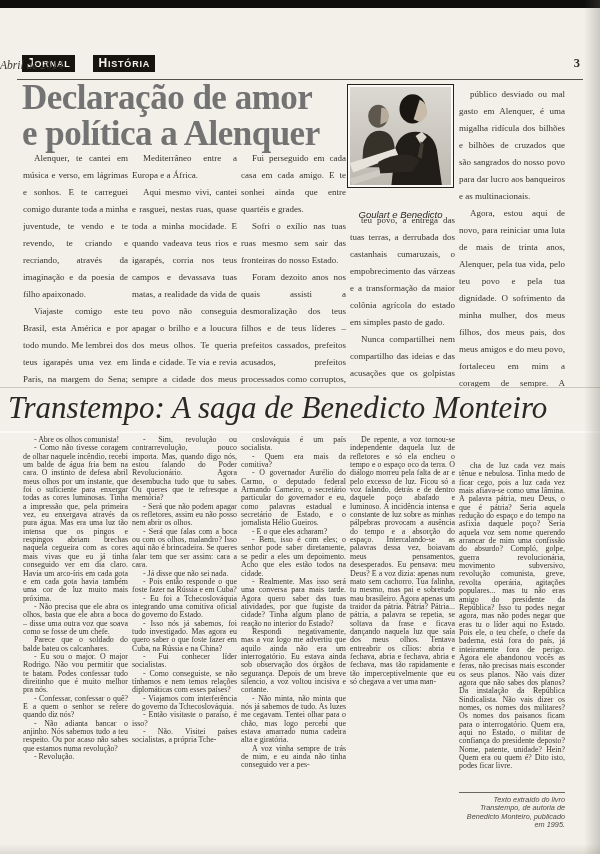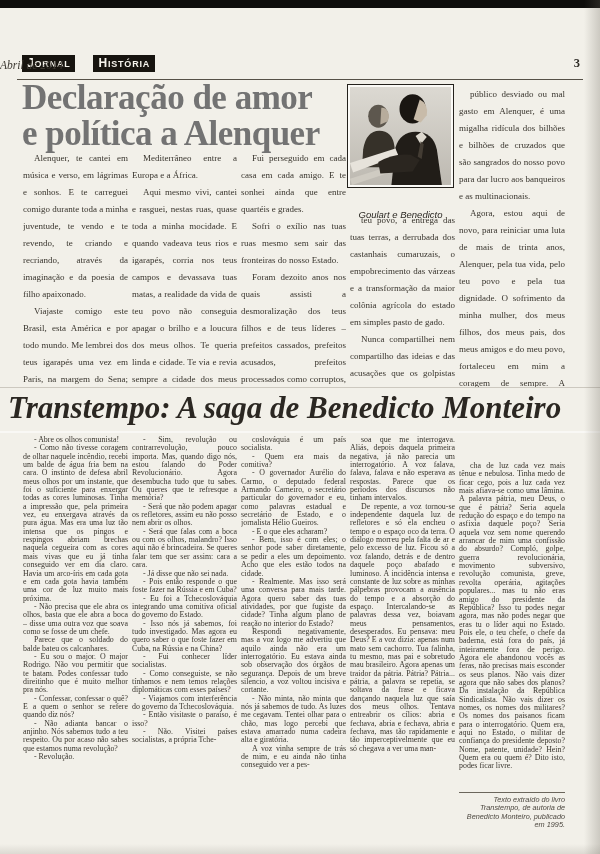--- a/index.html
+++ b/index.html
@@ -41,21 +41,21 @@
   .col p { text-indent:11px; }
   .lead-col { font-size:9px; line-height:17px; }
   .c1 { left:23px;  top:150px; width:105px; height:238px; }
   .c2 { left:132px; top:150px; width:105px; height:238px; }
   .c3 { left:241px; top:150px; width:105px; height:238px; }
   .c4 { left:350px; top:212px; width:105px; height:176px; }
   .c5 { left:459px; top:86px;  width:106px; height:302px; }
 
   
   .section-rule { position:absolute; left:0; right:0; top:387px; height:1px; background:#ccc8bf; }
-  .feature-title { position:absolute; left:8px; top:389px; font-style:italic; font-weight:bold;
+  .feature-title { position:absolute; left:8px; top:389px; font-style:italic; font-weight:normal;
           font-size:31px; line-height:38px; color:#2b2722; white-space:nowrap; }
   .feat-col { font-size:7.9px; line-height:8.35px; }
   .f1 { left:23px;  top:436px; width:105px; height:412px; }
   .f2 { left:132px; top:436px; width:105px; height:412px; }
   .f3 { left:241px; top:436px; width:105px; height:412px; }
   .f4 { left:350px; top:436px; width:105px; height:412px; }
   .f5 { left:459px; top:462px; width:106px; height:352px; }
 
   .footnote { position:absolute; left:459px; top:792px; width:106px; }
   .footnote-rule { height:1px; background:#6b6519; background:#6b665c; margin-bottom:3px; }
@@ -169,21 +169,20 @@
       <p>- Quem era mais da comitiva?</p>
       <p>- O governador Aurélio do Carmo, o deputado federal Armando Carneiro, o secretário particular do governador e eu, como palavras estadual e secretário de Estado, e o jornalista Hélio Gueiros.</p>
       <p>- E o que eles acharam?</p>
       <p>- Bem, isso é com eles; o senhor pode saber diretamente, se pedir a eles um depoimento. Acho que eles estão todos na cidade.</p>
       <p>- Realmente. Mas isso será uma conversa para mais tarde. Agora quero saber das tuas atividades, por que fugiste da cidade? Tinha algum plano de reação no interior do Estado?</p>
       <p>Respondi negativamente, mas a voz logo me advertiu que aquilo ainda não era um interrogatório. Eu estava ainda sob observação dos órgãos de segurança. Depois de um breve silencio, a voz voltou incisiva e cortante.</p>
       <p>- Não minta, não minta que nós já sabemos de tudo. As luzes me cegavam. Tentei olhar para o chão, mas logo percebi que estava amarrado numa cadeira alta e giratória.</p>
       <p>A voz vinha sempre de trás de mim, e eu ainda não tinha conseguido ver a pes-</p>
     </div>
   <div class="col feat-col f4">
-      <p>soa que me interrogava. Aliás, depois daquela primeira negativa, já não parecia um interrogatório. A voz falava, falava, falava e não esperava as respostas. Parece que os períodos dos discursos não tinham intervalos.</p>
       <p>De repente, a voz tornou-se independente daquela luz de refletores e só ela encheu o tempo e o espaço oco da terra. O diálogo morreu pela falta de ar e pelo excesso de luz. Ficou só a voz falando, detrás e de dentro daquele poço abafado e luminoso. A incidência intensa e constante de luz sobre as minhas pálpebras provocam a ausência do tempo e a absorção do espaço. Intercalando-se as palavras dessa vez, boiavam meus pensamentos, desesperados. Eu pensava: meu Deus? E a voz dizia: apenas num mato sem cachorro. Tua falinha, tu mesmo, mas pai e sobretudo mau brasileiro. Agora apenas um traidor da pátria. Pátria? Pátria... pátria, a palavra se repetia, se soltava da frase e ficava dançando naquela luz que saía dos meus olhos. Tentava entreabrir os cílios: abria e fechava, abria e fechava, abria e fechava, mas tão rapidamente e tão imperceptivelmente que eu só chegava a ver uma man-</p>
     </div>
   <div class="col feat-col f5">
       <p>cha de luz cada vez mais tênue e nebulosa. Tinha medo de ficar cego, pois a luz cada vez mais afiava-se como uma lâmina. A palavra pátria, meu Deus, o que é pátria? Seria aquela redução do espaço e do tempo na asfixia daquele poço? Seria aquela voz sem nome querendo arrancar de mim uma confissão do absurdo? Compló, golpe, guerra revolucionária, movimento subversivo, revolução comunista, greve, revolta operária, agitações populares... mas tu não eras amigo do presidente da República? Isso tu podes negar agora, mas não podes negar que eras tu o líder aqui no Estado. Pois ele, o teu chefe, o chefe da baderna, está fora do país, já inteiramente fora de perigo. Agora ele abandonou vocês as feras, não precisas mais esconder os seus planos. Não vais dizer agora que não sabes dos planos? Da instalação da República Sindicalista. Não vais dizer os nomes, os nomes dos militares? Os nomes dos paisanos ficam para o interrogatório. Quem era, aqui no Estado, o militar de confiança do presidente deposto? Nome, patente, unidade? Hein? Quem era ou quem é? Dito isto, podes ficar livre.</p>
     </div>
 
   <div class="footnote">
     <div class="footnote-rule"></div>
     <p class="footnote-text">Texto extraído do livro Transtempo, de autoria de Benedicto Monteiro, publicado em 1995.</p>
   </div>

